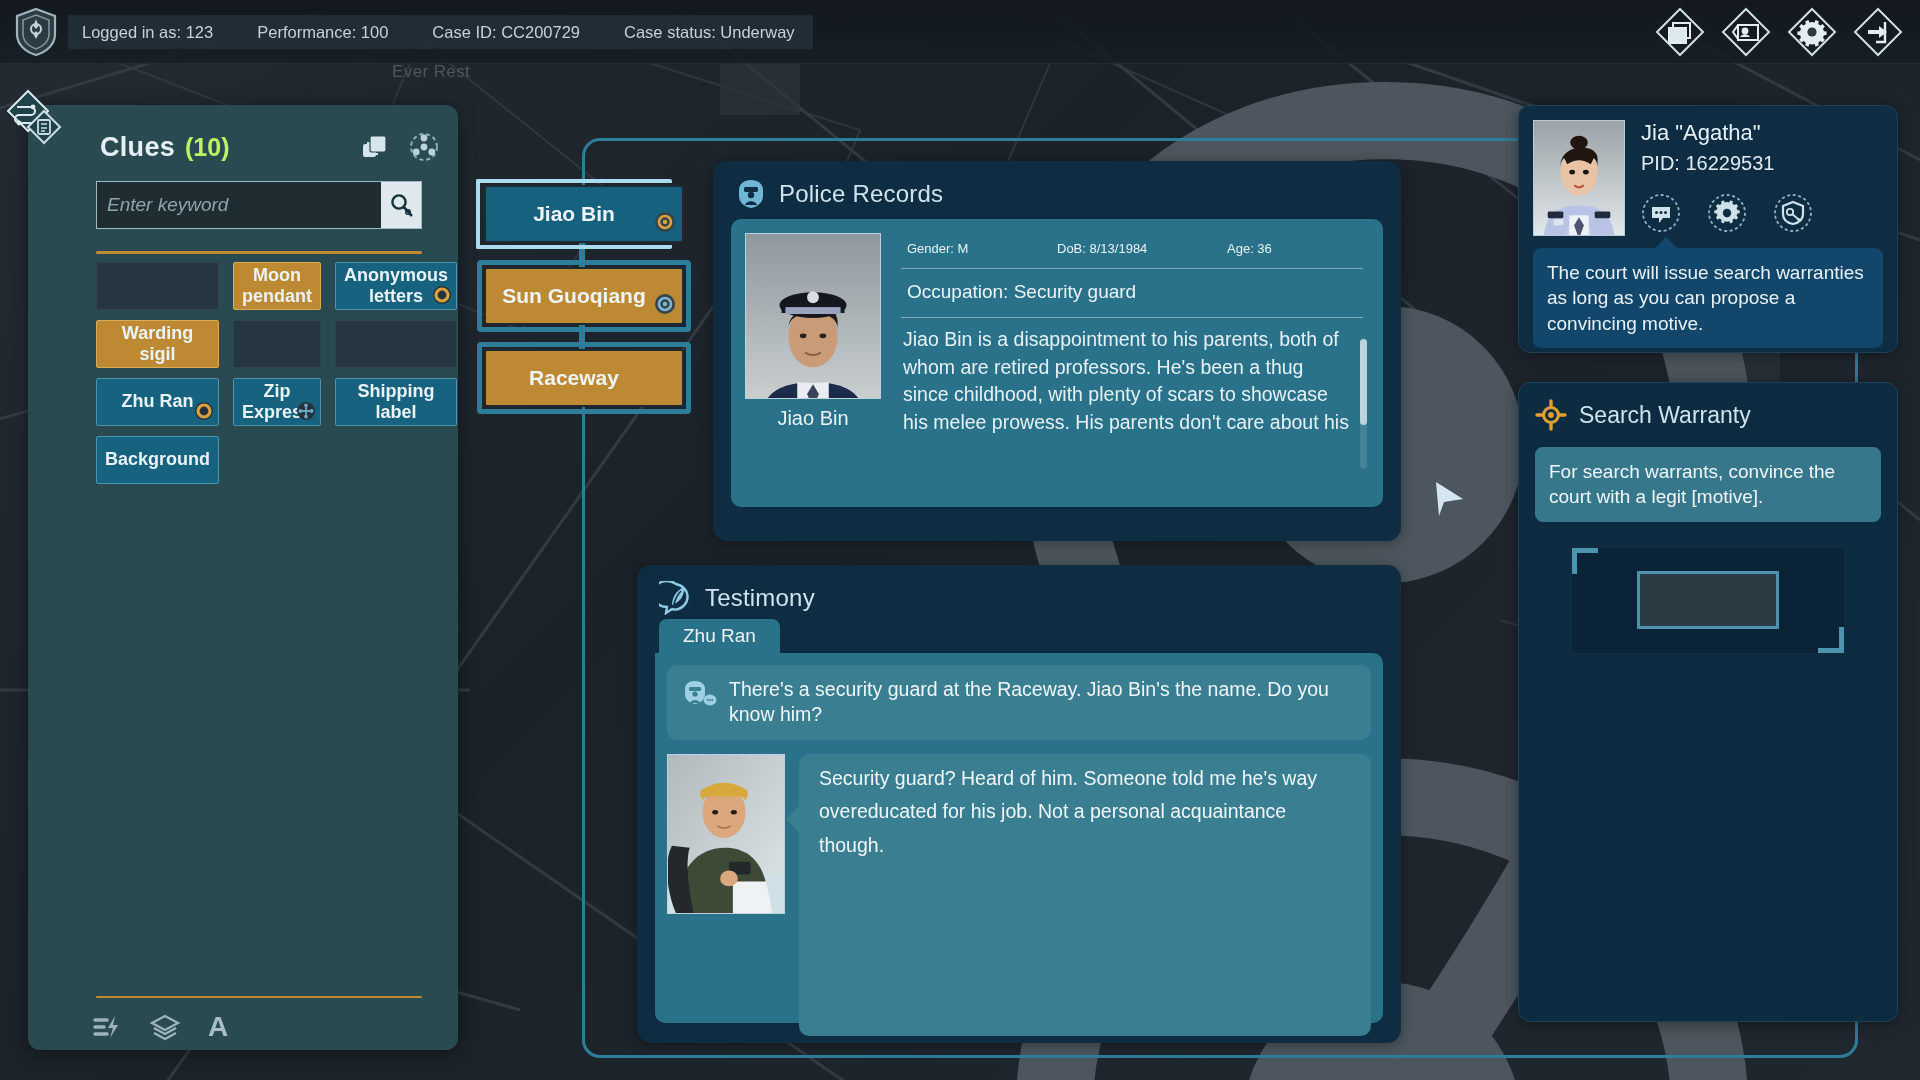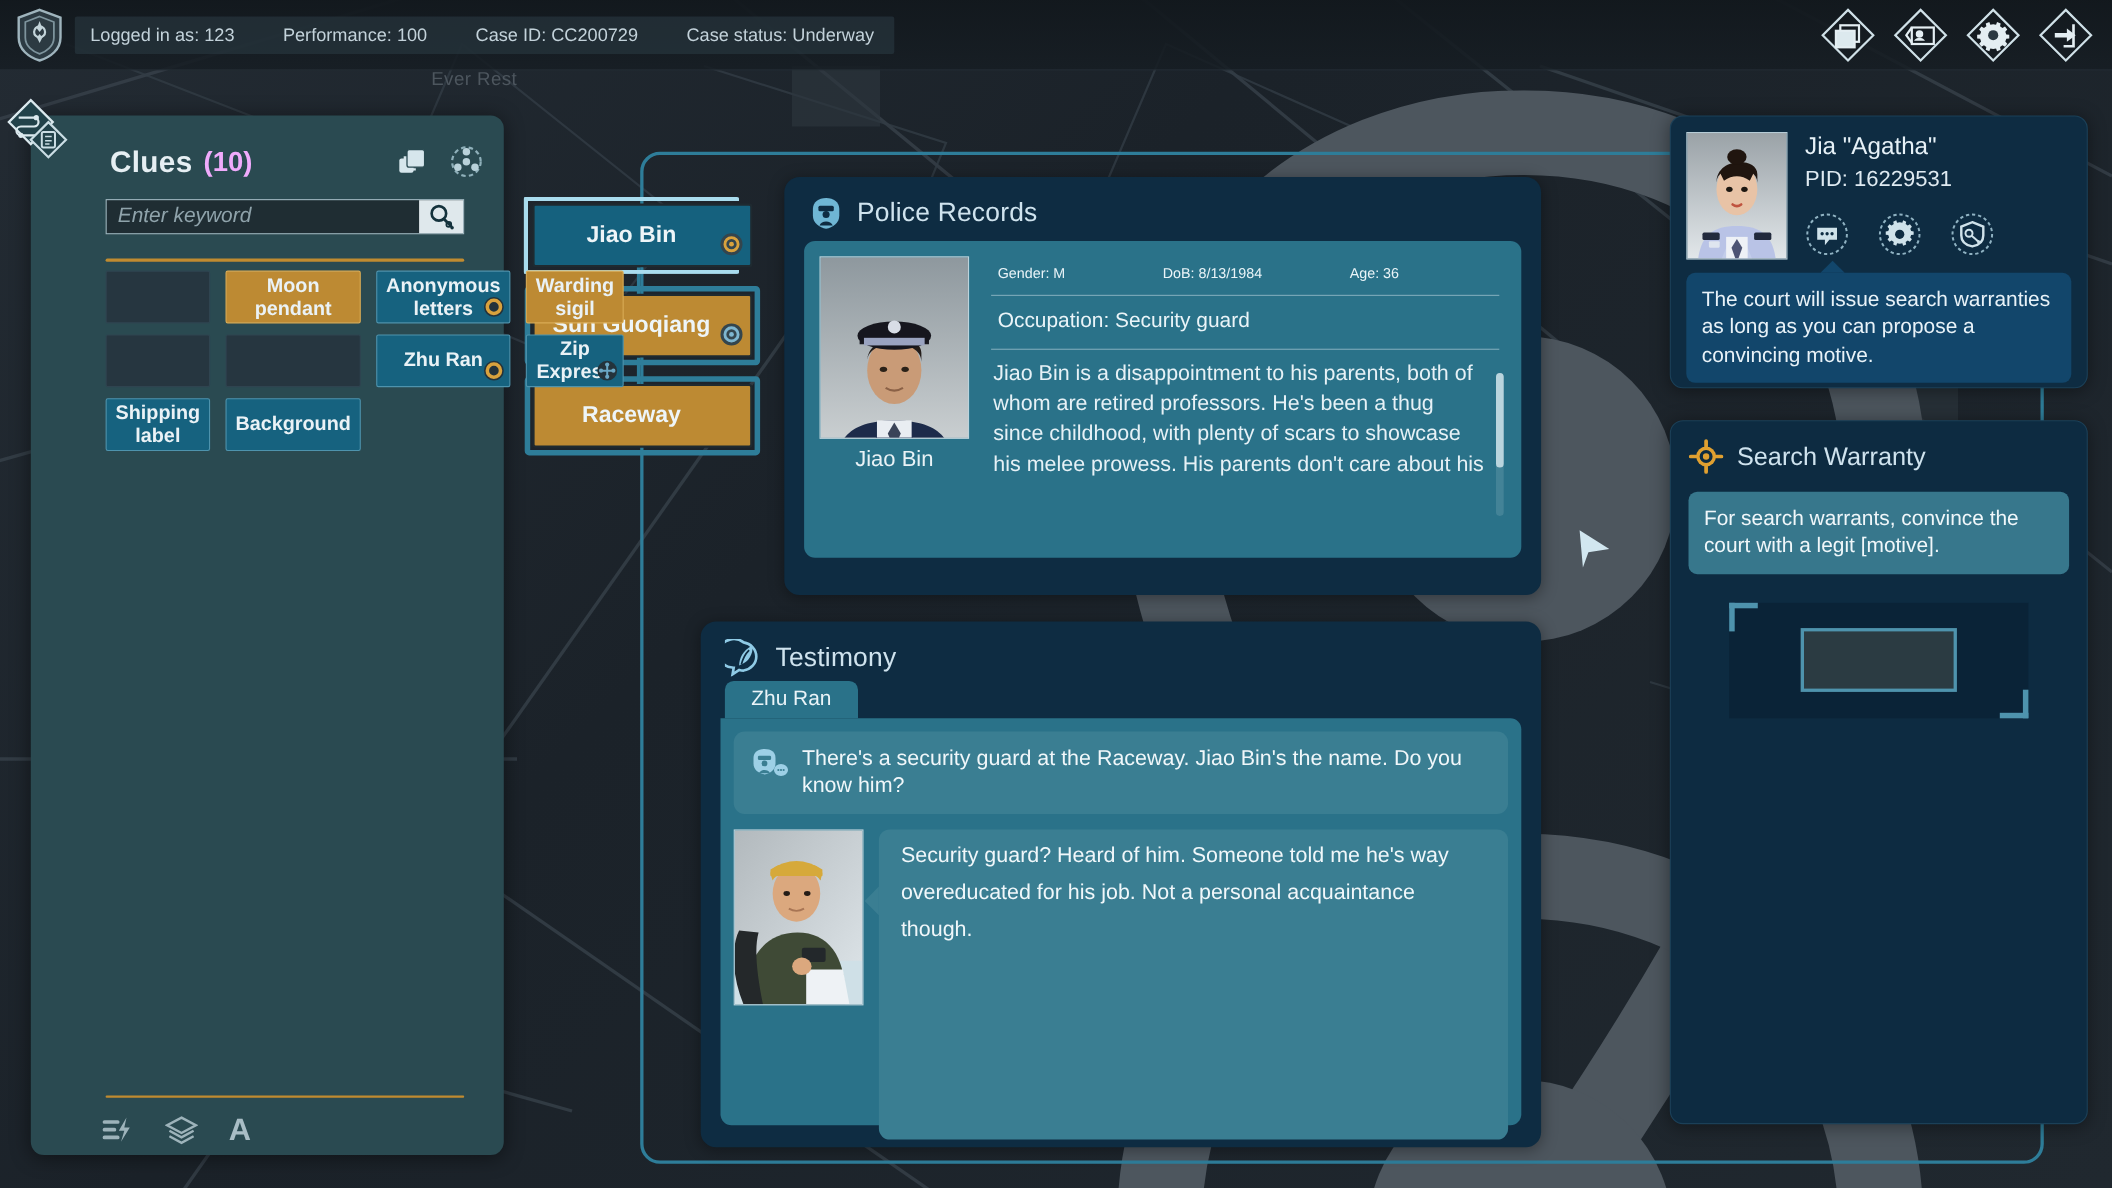--- a/index.html
+++ b/index.html
@@ -74,27 +74,27 @@
   #clues-badge {
     position: absolute; left: -22px; top: -16px;
     width: 62px; height: 62px;
   }
   #clues-head {
     display: flex; align-items: center;
     height: 56px; padding: 0 18px 0 72px;
     margin-top: 14px;
   }
   #clues-title { color: #e6eff3; font-size: 27px; font-weight: 600; letter-spacing: .3px; }
-  #clues-count { color: #f0abfc; font-size: 25px; margin-left: 10px; font-weight: 600; }
+  #clues-count { color: #bef264; font-size: 25px; margin-left: 10px; font-weight: 600; }
   .head-icons { margin-left: auto; display: flex; align-items: center; gap: 18px; }
   .head-icon { width: 32px; height: 32px; cursor: pointer; }
 
   #clue-search {
     margin: 6px 36px 0 68px;
-    display: flex; height: 32px;
+    display: flex; height: 48px;
     border: 1.5px solid #9fb9c2;
     background: #1f2d33;
     align-items: stretch;
   }
   #clue-search input {
     flex: 1; border: 0; outline: none; background: transparent;
     color: #cfdde3; font-size: 19px;
     font-style: italic;
     font-family: "Liberation Sans", sans-serif;
     padding: 0 10px;
@@ -103,21 +103,21 @@
   #clue-search-btn {
     width: 40px; background: #dfe8ec; display: flex;
     align-items: center; justify-content: center; cursor: pointer;
   }
 
   #clue-divider-top {
     margin: 22px 36px 0 68px; height: 2.5px; background: #c08b30; border-radius: 2px;
   }
   #clue-grid {
     margin: 8px 36px 0 68px;
-    display: grid; grid-template-columns: 1fr 1fr 1fr 1fr;
+    display: grid; grid-template-columns: 1fr 1fr 1fr;
     gap: 10px 14px;
   }
   .clue-cell {
     height: 48px; border-radius: 2px;
     display: flex; align-items: center; justify-content: center;
     text-align: center; position: relative;
     font-size: 18px; font-weight: 700; line-height: 1.12;
     padding: 0 8px;
     color: #eaf2f6;
   }

